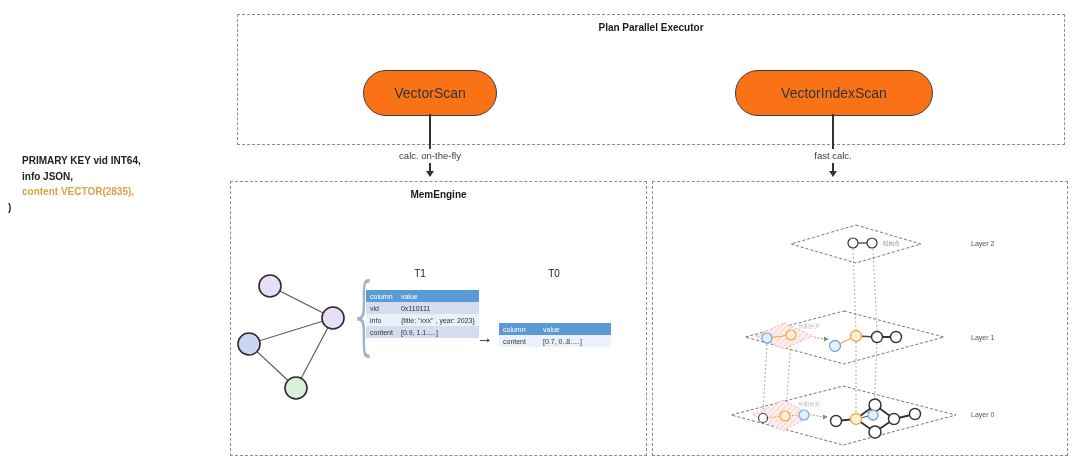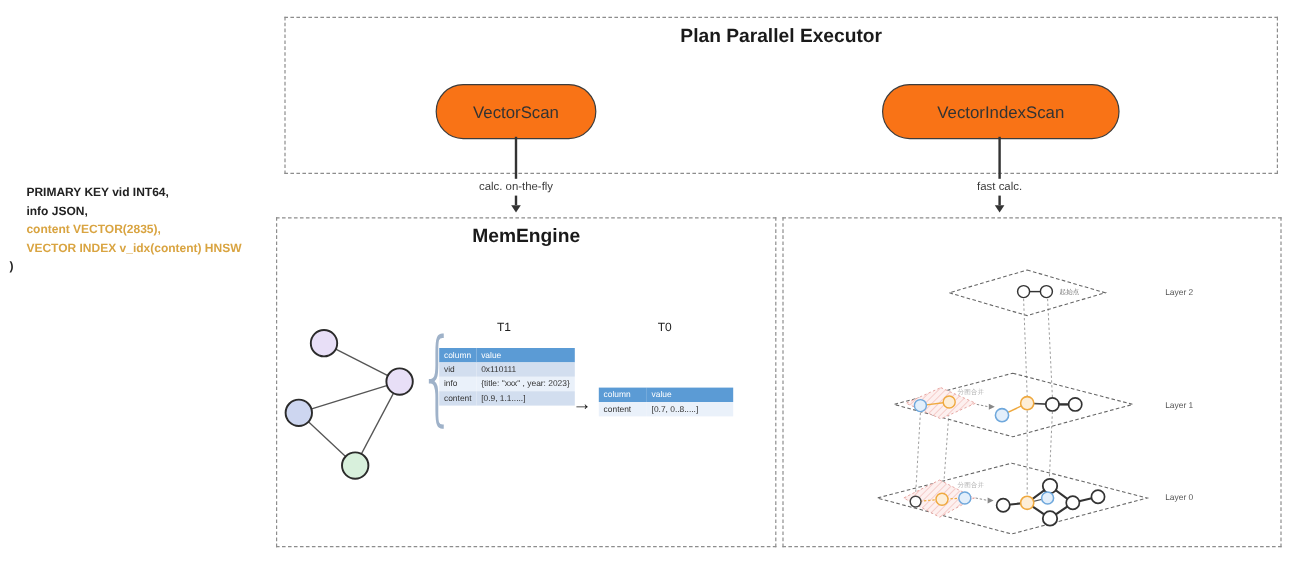--- a/index.html
+++ b/index.html
@@ -8,21 +8,21 @@
 
   
   .sql{position:absolute;left:8px;top:153px;width:222px;font-size:10px;
        font-weight:700;color:#222;line-height:15.6px;}
   .sql .line{white-space:nowrap;}
   .sql .indent{padding-left:14px;}
   .sql .hl{color:#D9A441;}
 
   
   .dbox{position:absolute;border:1px dashed #8d8d8d;background:transparent;}
-  .dbox .box-title{text-align:center;font-size:16px;font-weight:700;color:#1a1a1a;
+  .dbox .box-title{text-align:center;font-size:10px;font-weight:700;color:#1a1a1a;
                    padding-top:7px;}
 
   
   .pill{position:absolute;height:44px;border:1.5px solid #3c3c3c;border-radius:23px;
         background:#f97316;display:flex;align-items:center;justify-content:center;
         font-size:14px;color:#333;}
 
   
   .cline{position:absolute;width:1.5px;background:#333;}
   .clabel{position:absolute;width:140px;text-align:center;font-size:9.5px;color:#3a3a3a;}
@@ -44,21 +44,20 @@
 </style>
 </head>
 <body>
 
 <div id="stage">
 
   <div class="sql">
     <div class="line indent">PRIMARY KEY vid INT64,</div>
     <div class="line indent">info JSON,</div>
     <div class="line indent hl">content VECTOR(2835),</div>
-    <div class="line indent hl">VECTOR INDEX v_idx(content) HNSW</div>
     <div class="line">)</div>
   </div>
 
   <div class="dbox" style="left:237px;top:14px;width:826px;height:129px;">
     <div class="box-title">Plan Parallel Executor</div>
   </div>
   <div class="pill" style="left:363px;top:70px;width:132px;">
     <span>VectorScan</span>
   </div>
   <div class="pill" style="left:735px;top:70px;width:196px;">

